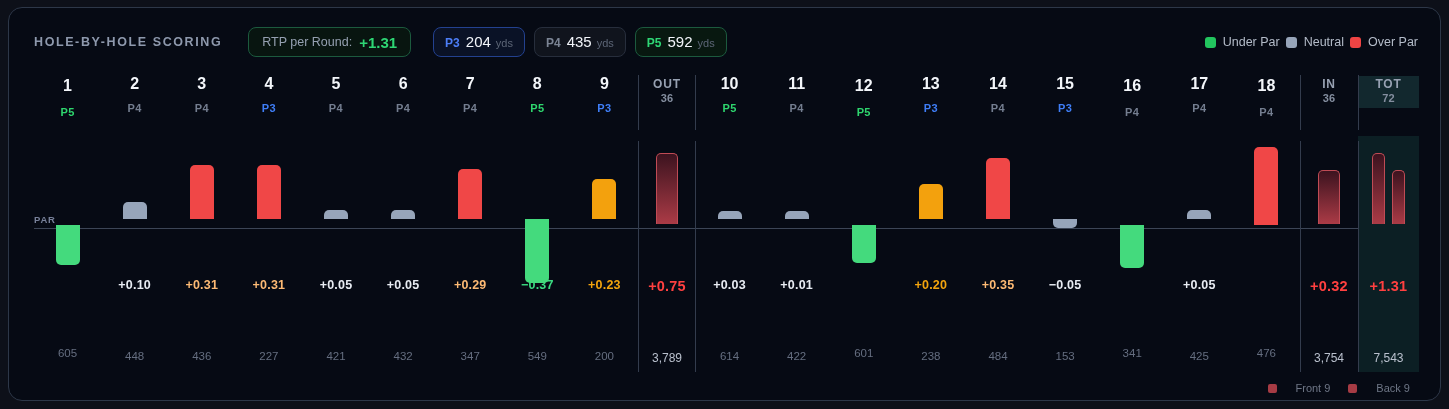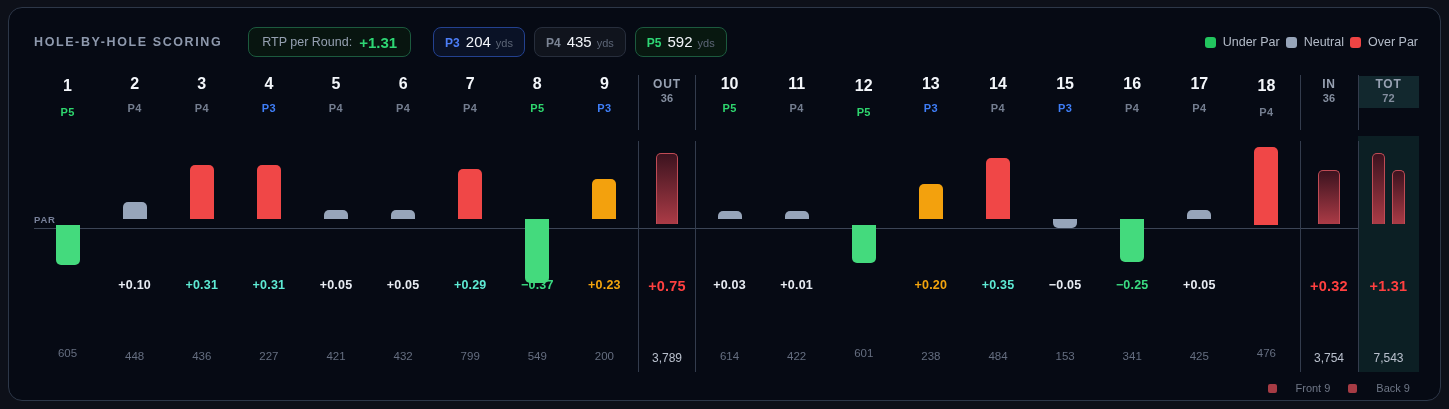--- a/index.html
+++ b/index.html
@@ -61,21 +61,21 @@
   .bar{position:absolute;z-index:1;box-sizing:border-box;}
   .bar-up{border-radius:5px 5px 0 0;}
   .bar-dn{border-radius:0 0 5px 5px;}
   .bar-green{background:#44da7d;}
   .bar-neutral{background:#97a5ba;}
   .bar-red{background:#f04747;}
   .bar-amber{background:#f3a10d;}
   .bar-sum{background:linear-gradient(180deg,#3c131f 0%,#ab3b46 100%);
     border:1px solid #c04b55;border-bottom:none;}
   .val-green{color:#3bdc82;} .val-neutral{color:#e8ecf3;}
-  .val-red{color:#5eead4;} .val-amber{color:#f3a40d;}
+  .val-red{color:#fdba74;} .val-amber{color:#f3a40d;}
 
   
   .footer{display:flex;justify-content:flex-end;align-items:center;gap:18px;
     margin:7px 30px 0 0;height:18px;}
   .f-item{display:flex;align-items:center;gap:19px;}
   .f-sq{width:9px;height:9px;border-radius:2px;}
   .f-txt{font-size:11px;color:#6e7686;}
 </style>
 </head>
 <body>
@@ -178,21 +178,21 @@
           <div class="r-val val-neutral">+0.05</div>
           <div class="r-yds">432</div>
         </div>
         <div class="col">
           <div class="r-num">7</div>
           <div class="r-par par-p4">P4</div>
           <div class="r-chart">
             <div class="bar bar-red bar-up" style="width: 24px; left: calc(50% - 12px); height: 50px; top: 46px;"></div>
           </div>
           <div class="r-val val-red">+0.29</div>
-          <div class="r-yds">799</div>
+          <div class="r-yds">347</div>
         </div>
         <div class="col">
           <div class="r-num">8</div>
           <div class="r-par par-p5">P5</div>
           <div class="r-chart">
             <div class="bar bar-green bar-dn" style="width: 24px; left: calc(50% - 12px); height: 64px; top: 96px;"></div>
           </div>
           <div class="r-val val-green">−0.37</div>
           <div class="r-yds">549</div>
         </div>
@@ -271,21 +271,20 @@
           </div>
           <div class="r-val val-neutral">−0.05</div>
           <div class="r-yds">153</div>
         </div>
         <div class="col">
           <div class="r-num">16</div>
           <div class="r-par par-p4">P4</div>
           <div class="r-chart">
             <div class="bar bar-green bar-dn" style="width: 24px; left: calc(50% - 12px); height: 43px; top: 96px;"></div>
           </div>
-          <div class="r-val val-green">−0.25</div>
           <div class="r-yds">341</div>
         </div>
         <div class="col">
           <div class="r-num">17</div>
           <div class="r-par par-p4">P4</div>
           <div class="r-chart">
             <div class="bar bar-neutral bar-up" style="width: 24px; left: calc(50% - 12px); height: 9px; top: 87px;"></div>
           </div>
           <div class="r-val val-neutral">+0.05</div>
           <div class="r-yds">425</div>

